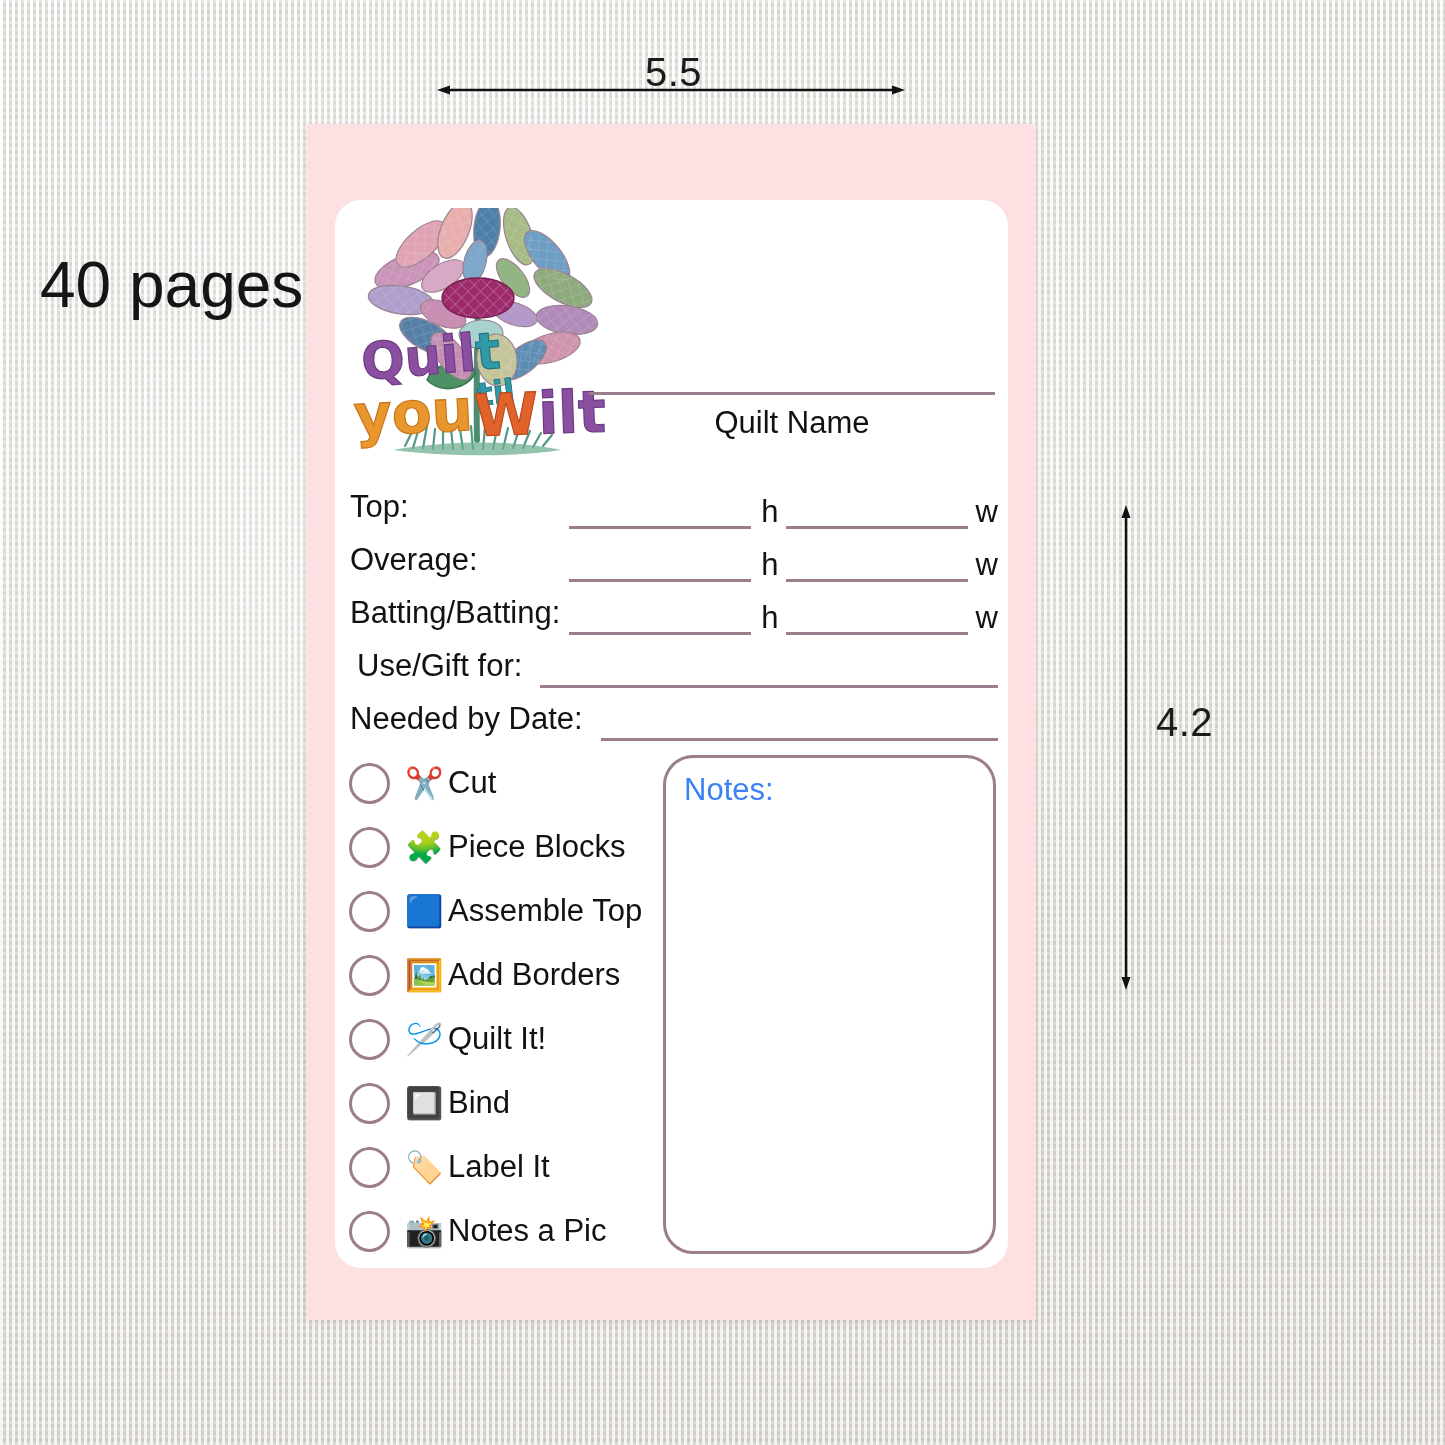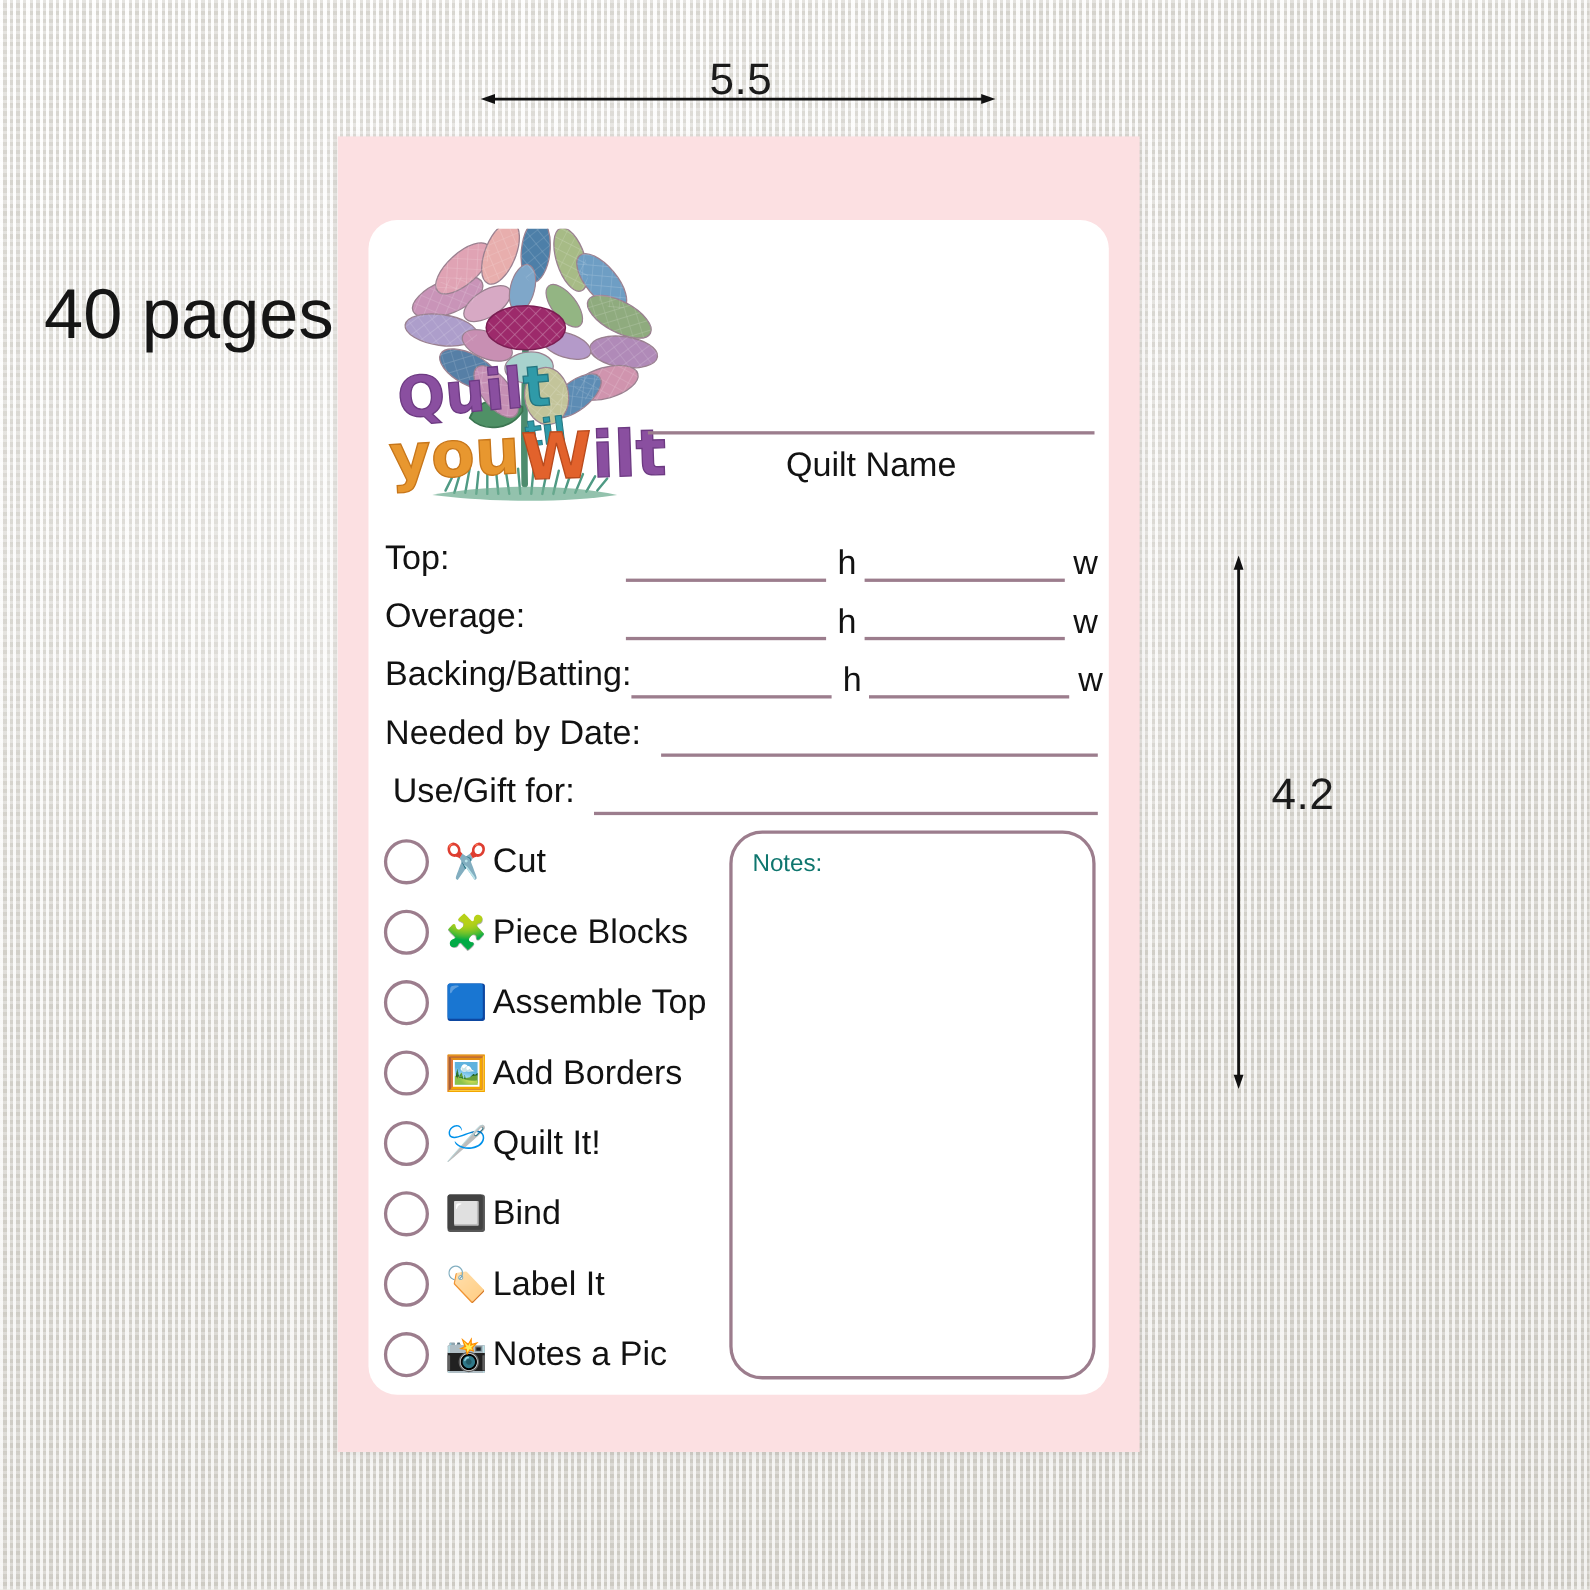--- a/index.html
+++ b/index.html
@@ -209,22 +209,22 @@
     flex: 1;
     margin-left: 12px;
     margin-top: 10px;
     margin-bottom: 14px;
     border: 3px solid #9c7d8d;
     border-radius: 30px;
     background: #fff;
     padding: 14px 0 0 18px;
   }
   #notes-label {
-    font-size: 22px;
-    color: #0f766e;
+    font-size: 31px;
+    color: #3b82f6;
   }
 </style>
 </head>
 <body>
 
 <div id="linen-bg"></div>
 <div id="linen-sheen"></div>
 
 <div id="dim-width-label" class="dim-label">5.5</div>
 <svg id="dim-width-arrow" viewBox="0 0 468 28">
@@ -354,38 +354,38 @@
         <span class="form-label">Overage:</span>
         <span class="hw-fields">
           <span class="blank-line hw-blank"></span>
           <span class="hw-unit">h</span>
           <span class="blank-line hw-blank"></span>
           <span class="hw-unit last">w</span>
         </span>
       </div>
 
       <div class="form-row">
-        <span class="form-label">Backing/Batting:</span>
+        <span class="form-label">Batting/Batting:</span>
         <span class="hw-fields">
           <span class="blank-line hw-blank"></span>
           <span class="hw-unit">h</span>
           <span class="blank-line hw-blank"></span>
           <span class="hw-unit last">w</span>
         </span>
+      </div>
+
+      <div class="form-row">
+        <span class="form-label indented">Use/Gift for:</span>
+        <span class="blank-line wide-blank"></span>
       </div>
 
       <div class="form-row">
         <span class="form-label">Needed by Date:</span>
         <span class="blank-line wide-blank"></span>
       </div>
-
-      <div class="form-row">
-        <span class="form-label indented">Use/Gift for:</span>
-        <span class="blank-line wide-blank"></span>
-      </div>
     </div>
 
     <div id="lower-block">
 
       <div id="checklist">
 
         <div class="check-row">
           <span class="check-circle"></span>
           <span class="check-icon">✂️</span>
           <span class="check-text">Cut</span>

